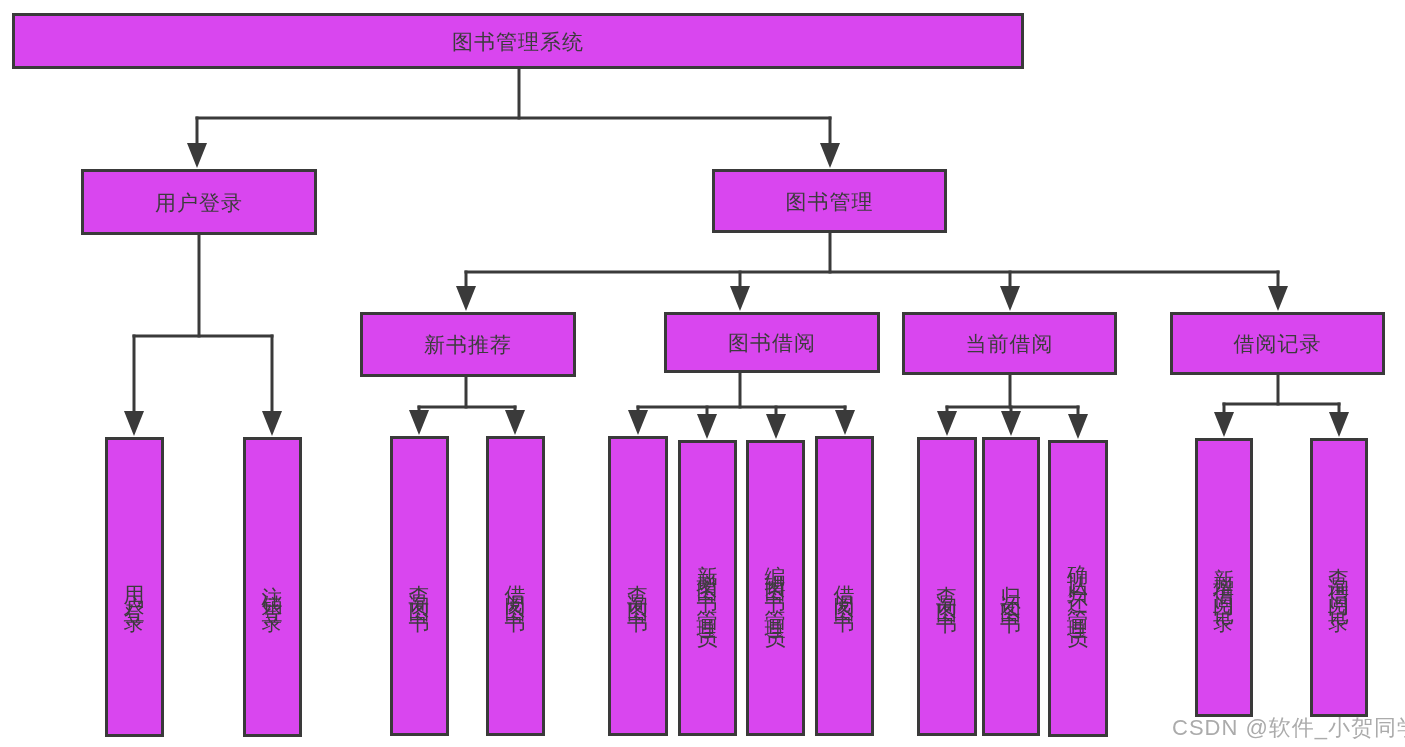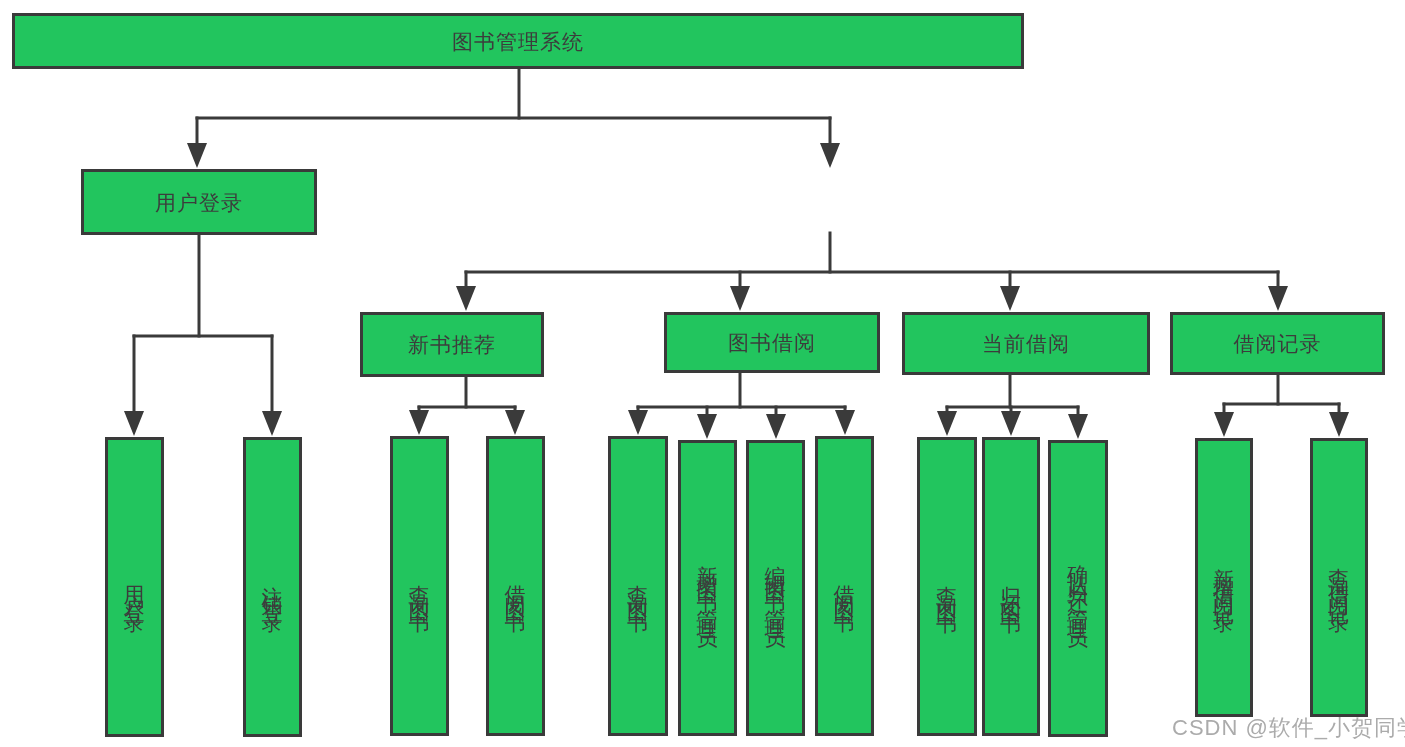--- a/index.html
+++ b/index.html
@@ -8,21 +8,21 @@
     width:1405px;height:747px;
     background:#ffffff;
     font-family:"Liberation Sans","DejaVu Sans",sans-serif;
     overflow:hidden;
   }
   .wires{position:absolute;left:0;top:0;z-index:0;}
   .node{
     position:absolute;
     box-sizing:border-box;
     border:3px solid #3a3a3a;
-    background:#22c55e;
+    background:#d946ef;
     color:#3c3c3c;
     display:flex;align-items:center;justify-content:center;
     z-index:1;
     font-size:21px;
     line-height:1;
   }
   .node.h{letter-spacing:1px;}
   .node.v{
     writing-mode:vertical-rl;
     text-orientation:mixed;
@@ -116,24 +116,25 @@
       <line x1="1224" y1="404" x2="1224" y2="418"></line>
       <line x1="1339" y1="404" x2="1339" y2="418"></line>
       <polygon points="1214,412 1234,412 1224,437" stroke="none"></polygon>
       <polygon points="1329,412 1349,412 1339,437" stroke="none"></polygon>
     </g>
   </svg>
 
   <div class="node h" style="left:12px;top:13px;width:1012px;height:56px">图书管理系统</div>
 
   <div class="node h" style="left:81px;top:169px;width:236px;height:66px">用户登录</div>
+  <div class="node h" style="left:712px;top:169px;width:235px;height:64px">图书管理</div>
 
-  <div class="node h" style="left:360px;top:312px;width:184px;height:65px">新书推荐</div>
+  <div class="node h" style="left:360px;top:312px;width:216px;height:65px">新书推荐</div>
   <div class="node h" style="left:664px;top:312px;width:216px;height:61px">图书借阅</div>
-  <div class="node h" style="left:902px;top:312px;width:248px;height:63px">当前借阅</div>
+  <div class="node h" style="left:902px;top:312px;width:215px;height:63px">当前借阅</div>
   <div class="node h" style="left:1170px;top:312px;width:215px;height:63px">借阅记录</div>
 
   <div class="node v" style="left:105px;top:437px;width:59px;height:300px">用户登录</div>
   <div class="node v" style="left:243px;top:437px;width:59px;height:300px">注销登录</div>
 
   <div class="node v" style="left:390px;top:436px;width:59px;height:300px">查询图书</div>
   <div class="node v" style="left:486px;top:436px;width:59px;height:300px">借阅图书</div>
 
   <div class="node v" style="left:608px;top:436px;width:60px;height:300px">查询图书</div>
   <div class="node v" style="left:678px;top:440px;width:59px;height:296px">新增图书（管理员）</div>

